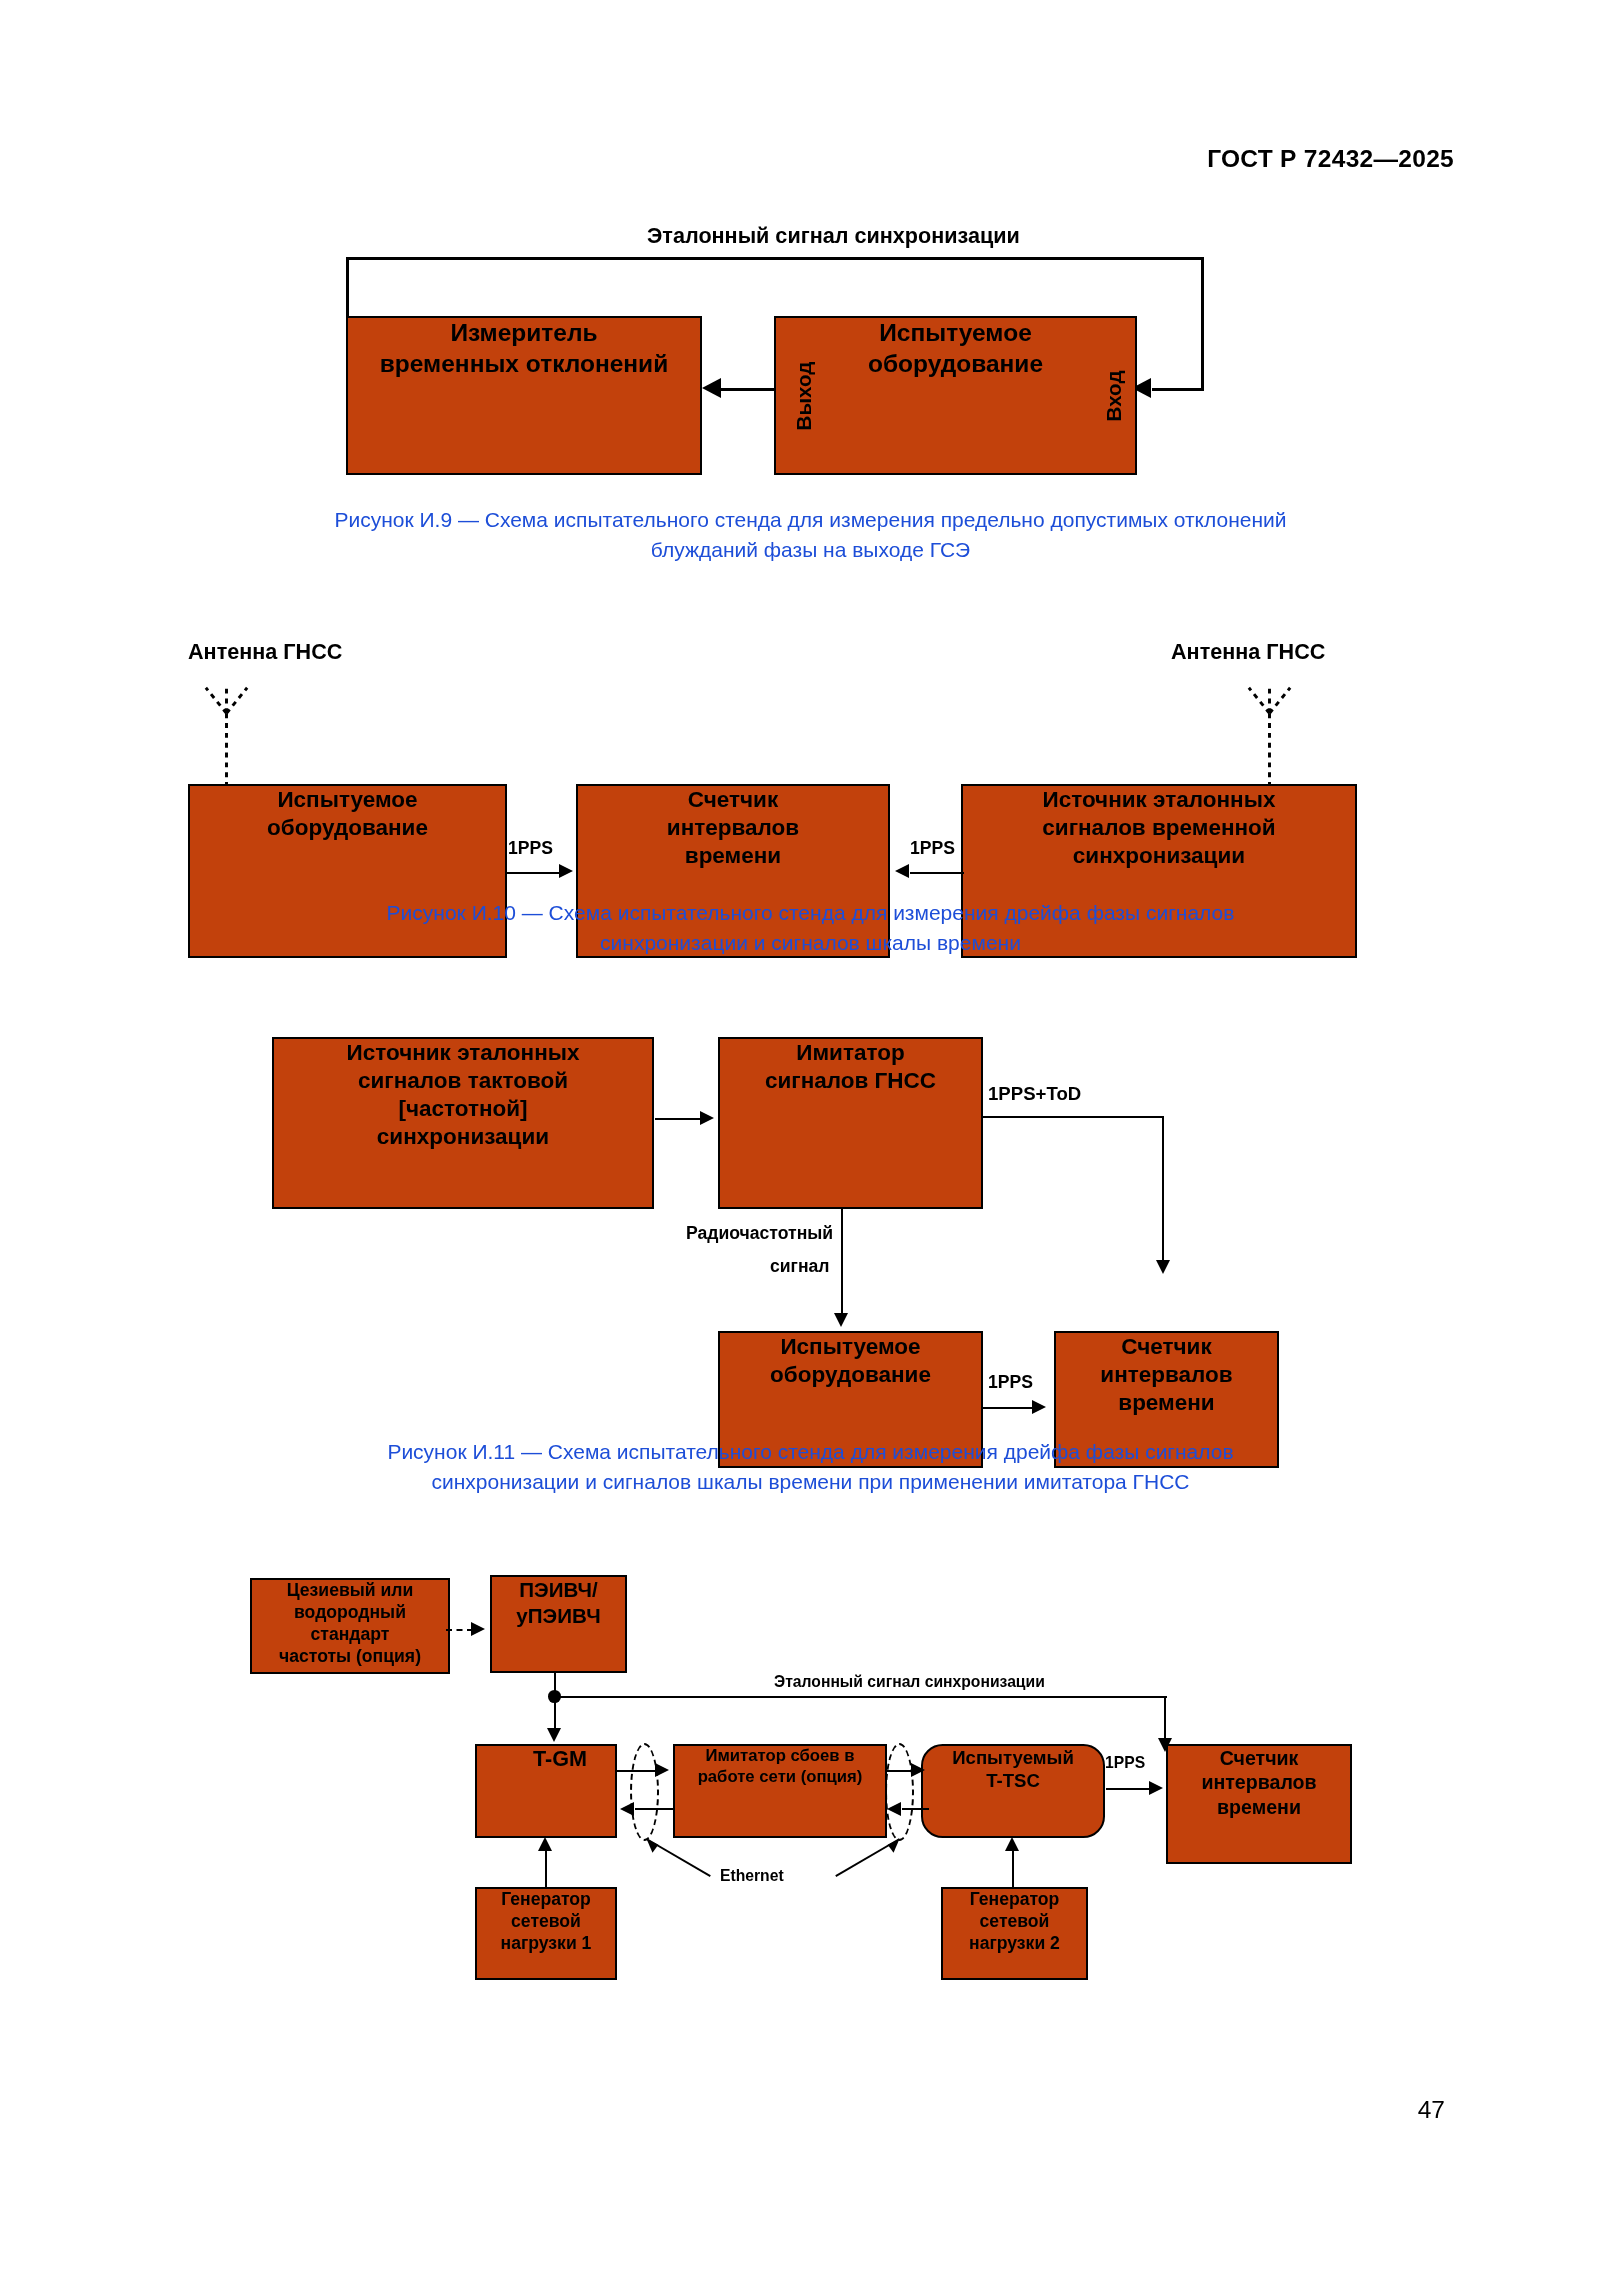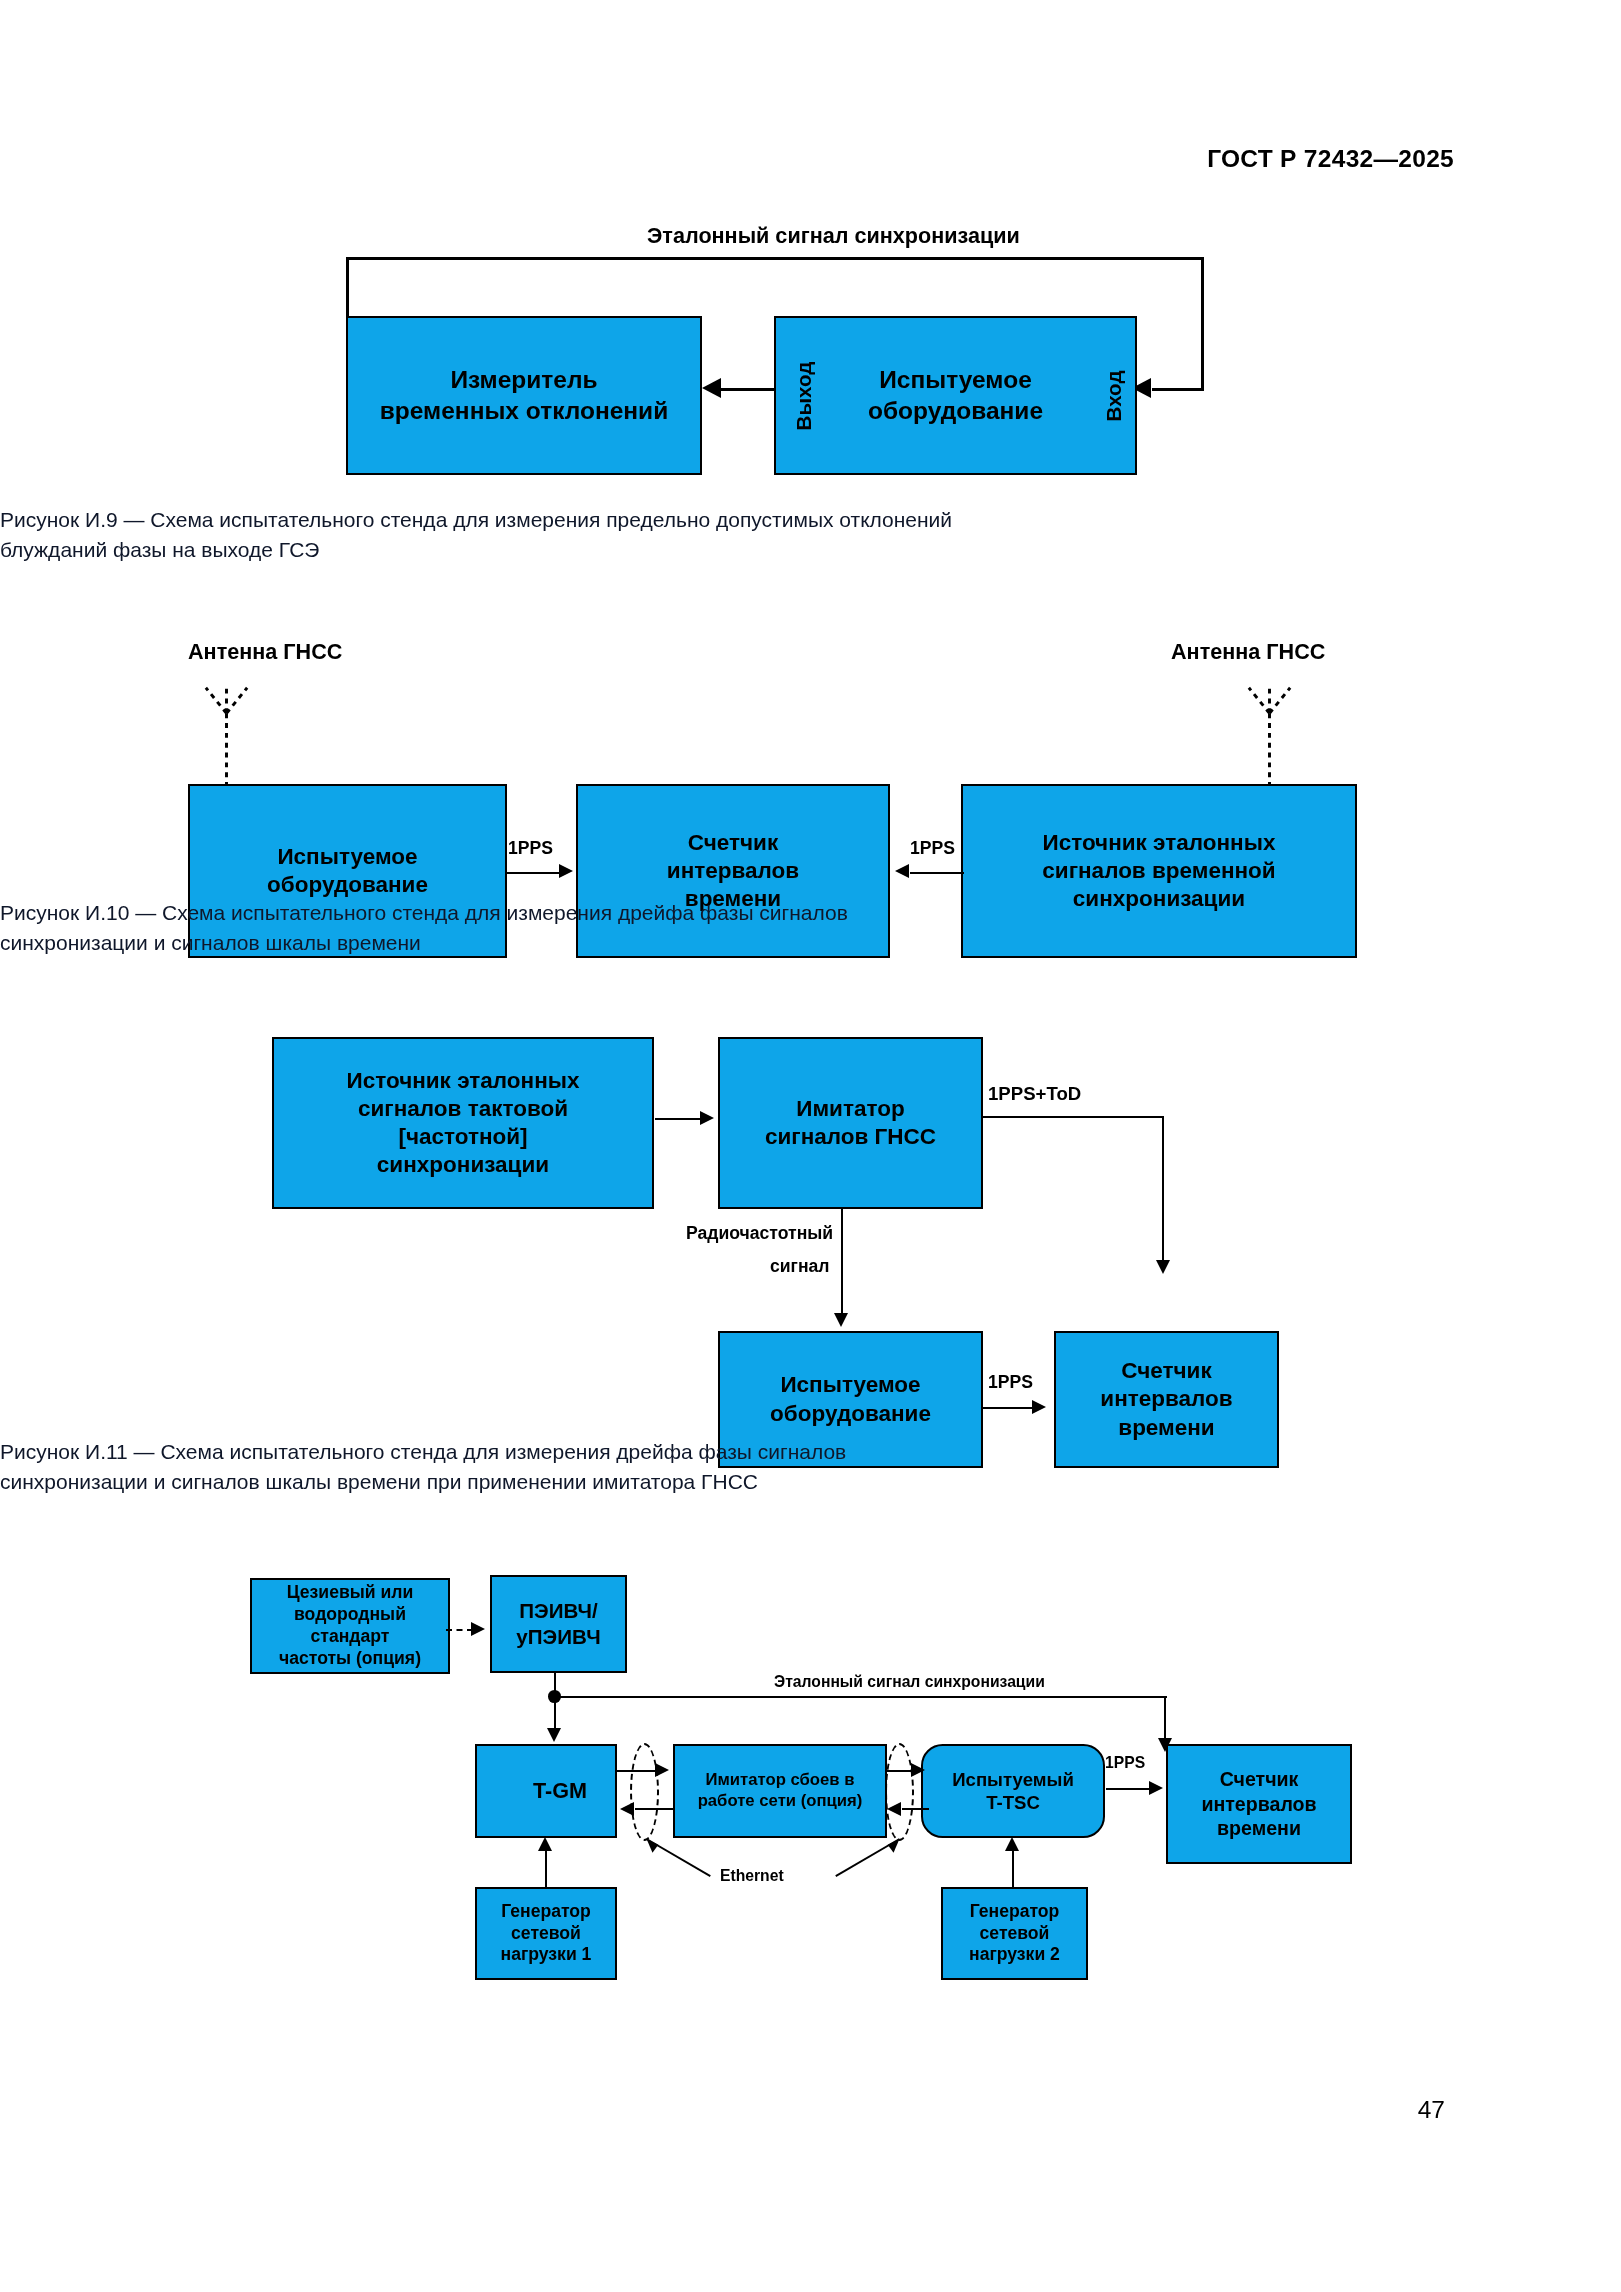--- a/index.html
+++ b/index.html
@@ -30,39 +30,39 @@
     position: absolute;
     bottom: 169px;
     right: 176px;
     font-size: 24.5px;
     font-weight: normal;
   }
 
   
   .caption {
     position: absolute;
-    text-align: left;
+    text-align: center;
     font-size: 21px;
     line-height: 1.42;
-    color: #0f172a;
+    color: #1d4ed8;
     left: 0;
     width: 1621px;
   }
   .caption .line { display: block; }
 
   
   .fig { position: absolute; }
 
   .box {
     position: absolute;
     box-sizing: border-box;
     border: 2.9px solid #000;
-    background: #0ea5e9;
+    background: #c2410c;
     display: flex;
-    align-items: center;
+    align-items: flex-start;
     justify-content: center;
     text-align: center;
     font-weight: bold;
     line-height: 1.25;
     color: #000;
   }
   .box.thin { border-width: 2px; }
   .box.rounded { border-radius: 21.6px; }
 
   .hline {

